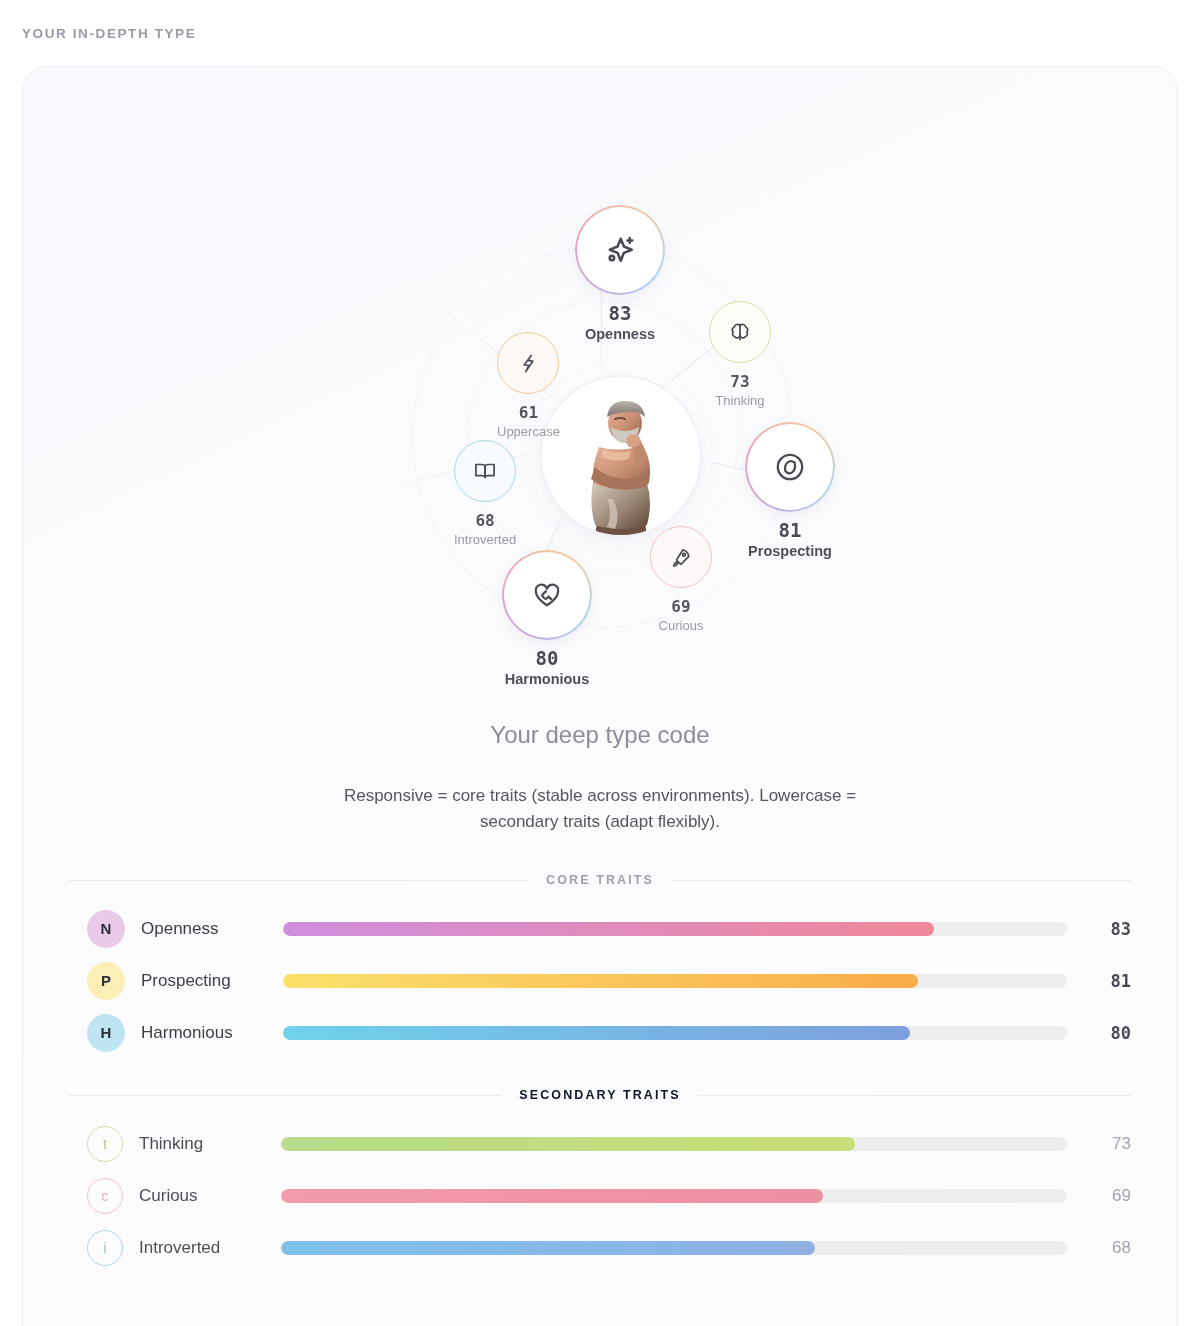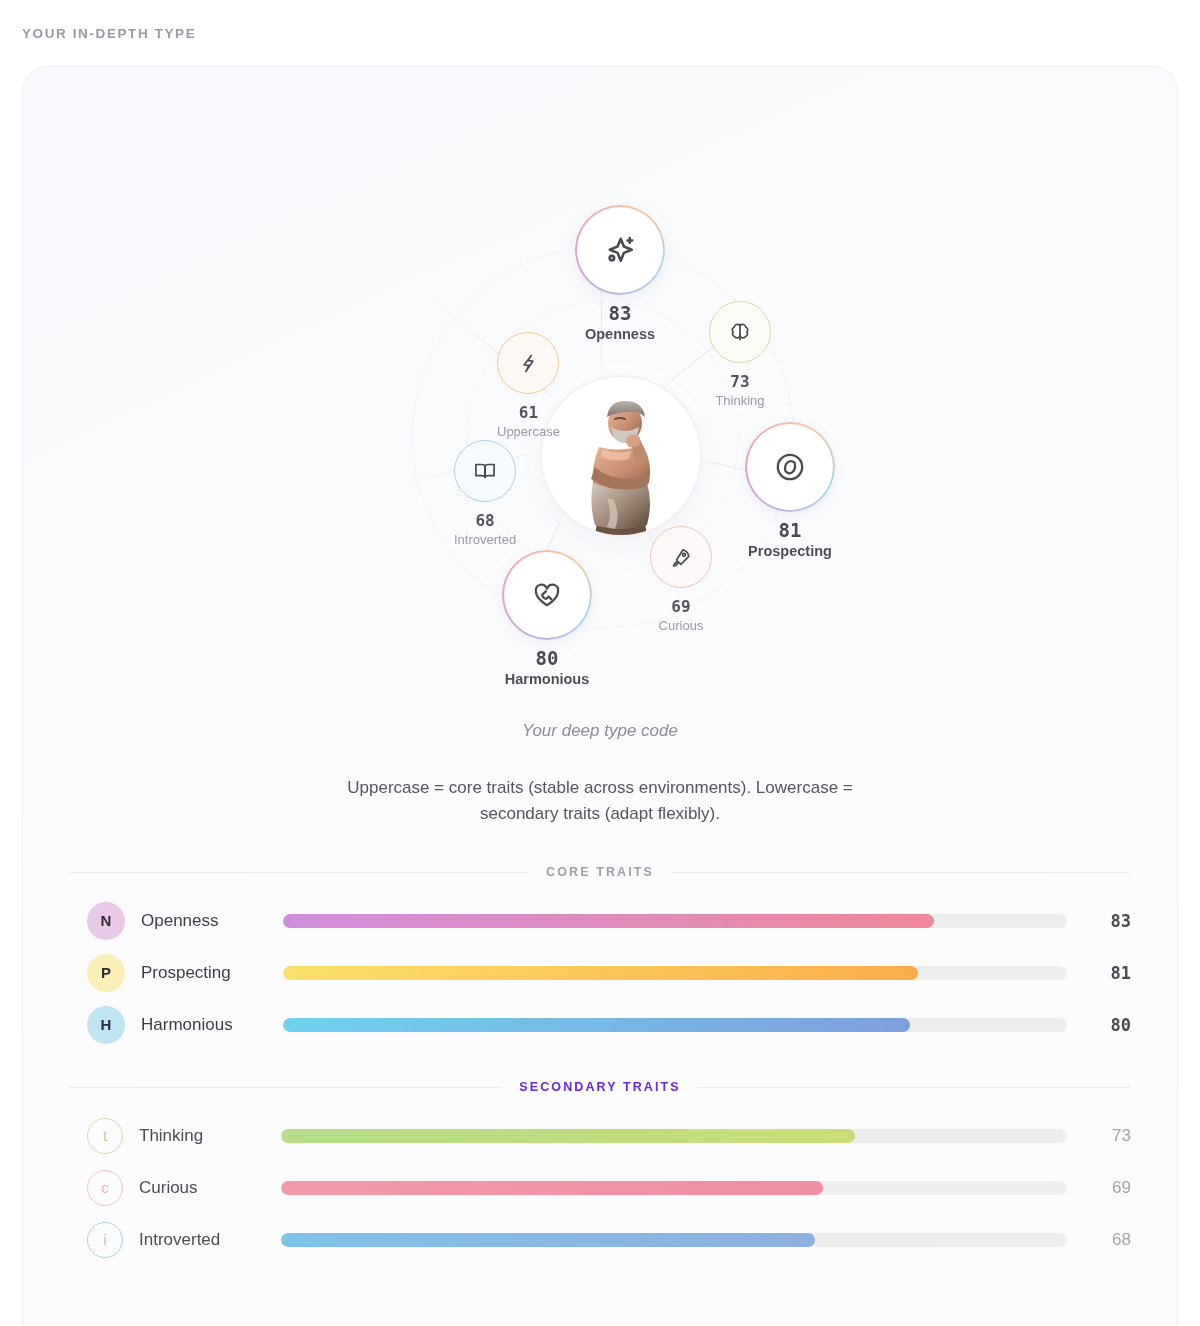--- a/index.html
+++ b/index.html
@@ -122,21 +122,21 @@
     color: #4a4a55;
   }
   .node.core .node-value { font-size: 19px; }
   .node.sec  .node-value { font-size: 16px; color: #55555f; }
   .node-label { margin-top: 2px; }
   .node.core .node-label { font-size: 14.5px; color: #4f4f5a; font-weight: 600; }
   .node.sec  .node-label { font-size: 13px; color: #9a9aa6; }
 
   
   .typecode-wrap { text-align: center; margin-top: 84px; }
-  .typecode-kicker { font-size: 17px; color: #8d8d99; font-style: italic; }
+  .typecode-kicker { font-size: 24px; color: #8d8d99; }
   .typecode {
     margin-top: 8px;
     font-family: "DejaVu Sans Mono", monospace;
     font-weight: bold;
     font-size: 53px;
     letter-spacing: 1px;
     color: #1d1d22;
   }
   .typecode-note {
     margin: 34px auto 0;
@@ -161,21 +161,21 @@
     transform: translate(-50%, -50%);
     background: #fafbfd;
     padding: 0 18px;
     font-size: 12.5px;
     font-weight: bold;
     letter-spacing: 2.1px;
     color: #9fa0ac;
     text-transform: uppercase;
     white-space: nowrap;
   }
-  .sec-divider.secondary .sec-title { color: #6d28d9; }
+  .sec-divider.secondary .sec-title { color: #0f172a; }
 
   
   .bars { margin-top: 22px; padding: 0 46px 0 40px; }
   .bar-row { display: flex; align-items: center; height: 52px; }
 
   .bar-badge {
     flex: 0 0 auto;
     width: 38px; height: 38px;
     border-radius: 50%;
     display: flex; align-items: center; justify-content: center;
@@ -357,21 +357,21 @@
             <path d="M14.6 4.2 l-3 5 4.6 0.4 -6.8 10.2 3 -6 -4.6 -0.4 Z"></path>
           </svg>
         </div>
         <div class="node-value">61</div>
         <div class="node-label">Uppercase</div>
       </div>
     </div>
 
     <div class="typecode-wrap">
       <div class="typecode-kicker">Your deep type code</div>
-      <div class="typecode-note">Uppercase = core traits (stable across environments). Lowercase = secondary traits (adapt flexibly).</div>
+      <div class="typecode-note">Responsive = core traits (stable across environments). Lowercase = secondary traits (adapt flexibly).</div>
     </div>
 
     <div class="sec-divider core">
       <span class="sec-title">Core Traits</span>
     </div>
     <div class="bars" id="core-bars">
         <div class="bar-row">
           <div class="bar-badge" style="background: rgb(233, 201, 232);">N</div>
           <div class="bar-name">Openness</div>
           <div class="bar-track">

